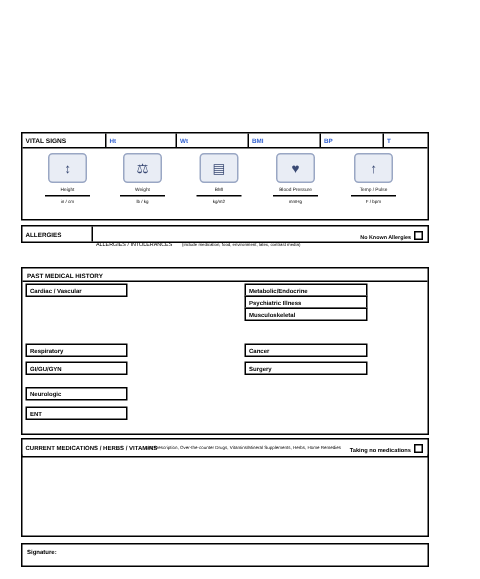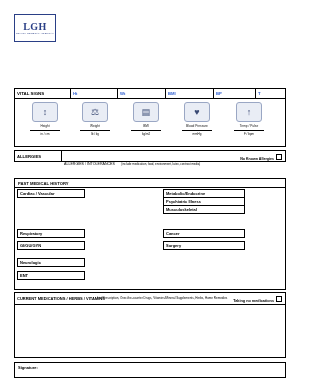--- a/index.html
+++ b/index.html
@@ -53,24 +53,20 @@
 
   
   .sig{position:absolute;left:14px;top:362px;width:270px;height:14px;border:1px solid #000;}
   .sig span{font-size:4px;font-weight:bold;padding:2px 3px;display:block;}
 </style>
 </head>
 <body>
 
 <div class="page">
 
-  <div class="logo-box">
-    <div class="logo-mark">LGH</div>
-    <div class="logo-sub">LEHIGH GENERAL HOSPITAL</div>
-  </div>
 
   <div class="vitals">
     <div class="vitals-head">
       <div class="vitals-title">VITAL SIGNS</div>
       <div class="vline" style="left:55px"></div>
       <div class="vline" style="left:102px"></div>
       <div class="vline" style="left:150px"></div>
       <div class="vline" style="left:198px"></div>
       <div class="vline" style="left:240px"></div>
       <div class="vfield" style="left:58px">Ht</div>

